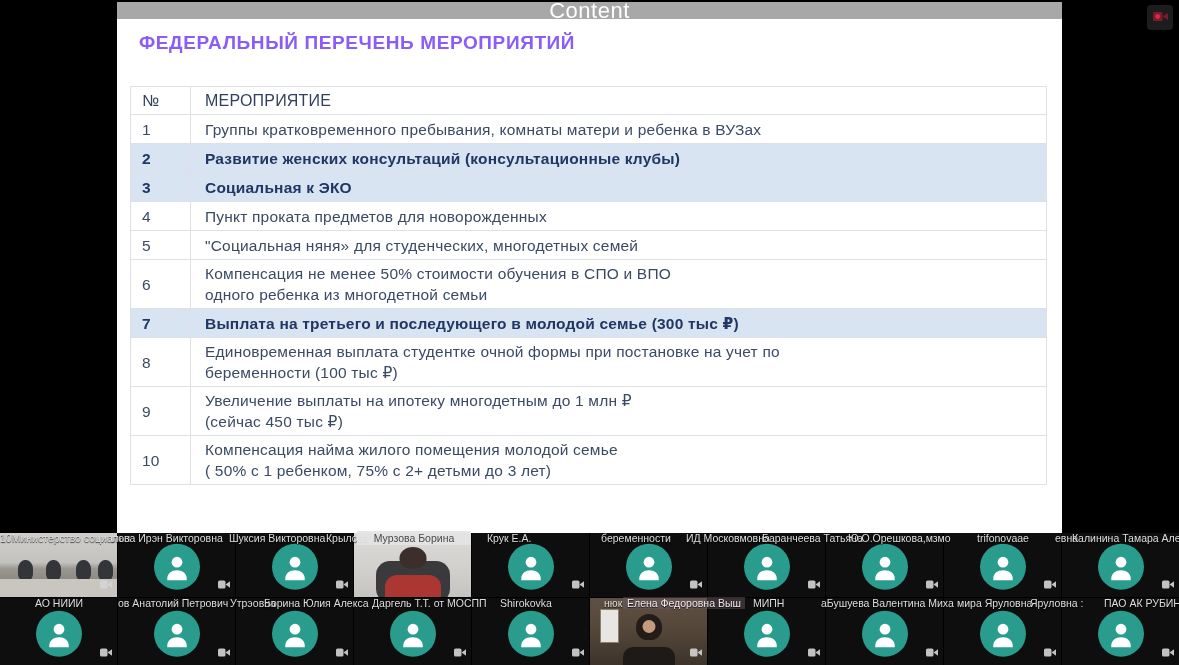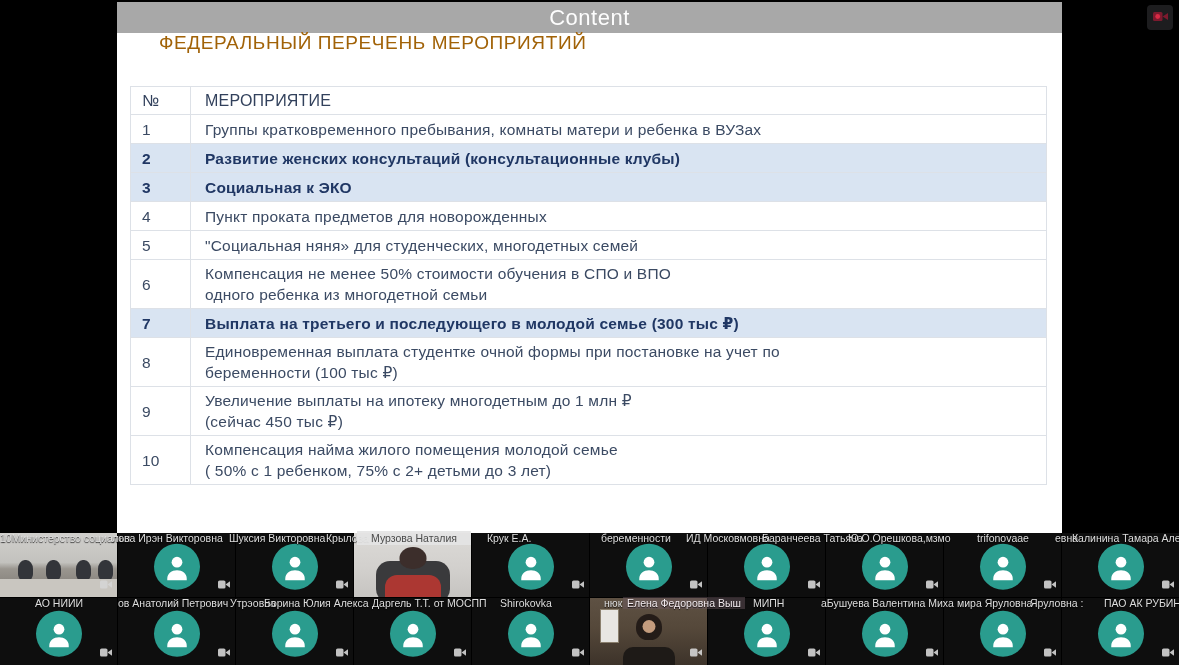--- a/index.html
+++ b/index.html
@@ -1,24 +1,24 @@
 <!DOCTYPE html>
 <html><head>
 <meta charset="utf-8">
 <style>
   html,body{margin:0;padding:0;background:#000;}
   #screen{position:relative;width:1179px;height:665px;background:#000;overflow:hidden;
           font-family:"Liberation Sans","DejaVu Sans",sans-serif;}
 
   
   #slide{position:absolute;left:117px;top:2px;width:945px;height:531px;background:#ffffff;}
-  #content-bar{height:31px;background:#a8a8a8;display:flex;align-items:center;justify-content:center;}
+  #content-bar{height:17px;background:#a8a8a8;display:flex;align-items:center;justify-content:center;}
   #content-bar span{color:#fdfdfd;font-size:22px;letter-spacing:.5px;}
-  #slide-title{position:absolute;left:22px;top:30px;font-size:19px;font-weight:400;
-               color:#a16207;letter-spacing:.6px;margin-left:20px;}
+  #slide-title{position:absolute;left:22px;top:30px;font-size:19px;font-weight:700;
+               color:#8b5cf6;letter-spacing:.6px;}
 
   table.fed{position:absolute;left:13px;top:84px;width:917px;border-collapse:collapse;table-layout:fixed;}
   table.fed td{border:1px solid #dde1e7;vertical-align:middle;color:#3b4a63;
                font-size:15.5px;letter-spacing:.2px;line-height:21px;padding:3px 0 3px 14px;}
   table.fed td.num{width:48px;padding-left:11px;}
   table.fed tr.hdr td{height:21px;color:#32415c;font-size:16px;}
   table.fed tr.single td{height:22px;}
   table.fed tr.double td{height:41px;}
   table.fed tr.hl td{background:#d9e4f2;font-weight:700;color:#203764;}
 
@@ -368,21 +368,21 @@
             <rect x="0" y="0.5" width="7.5" height="8" rx="1.6" fill="#d6d6d6"></rect>
             <path d="M7.5 4.5 L12 1.3 V7.7 Z" fill="#d6d6d6"></path>
           </svg></span>
       </div>
     </div>
   <div id="labels-1" class="labels" style="top:531px">
       <span class="plabel" style="left: 0px;">10Министерство социальн</span>
       <span class="plabel" style="left: 112px;">лова Ирэн Викторовна</span>
       <span class="plabel" style="left: 229px;">Шуксия Викторовна</span>
       <span class="plabel" style="left: 326px;">Крылова А</span>
-      <span class="plabel light" style="left: 357px; width: 114px;">Мурзова Наталия</span>
+      <span class="plabel light" style="left: 357px; width: 114px;">Мурзова Борина</span>
       <span class="plabel" style="left: 487px;">Крук Е.А.</span>
       <span class="plabel" style="left: 601px;">беременности</span>
       <span class="plabel" style="left: 686px;">ИД Московмовна</span>
       <span class="plabel" style="left: 762px;">Баранчеева Татьяна</span>
       <span class="plabel" style="left: 848px;">Ю.О.Орешкова,мзмо</span>
       <span class="plabel" style="left: 977px;">trifonovaae</span>
       <span class="plabel" style="left: 1047px; margin-left: 8px;">евна</span>
       <span class="plabel" style="left: 1072px;">Калинина Тамара Але</span>
     </div>
   <div id="labels-2" class="labels" style="top:596px">

